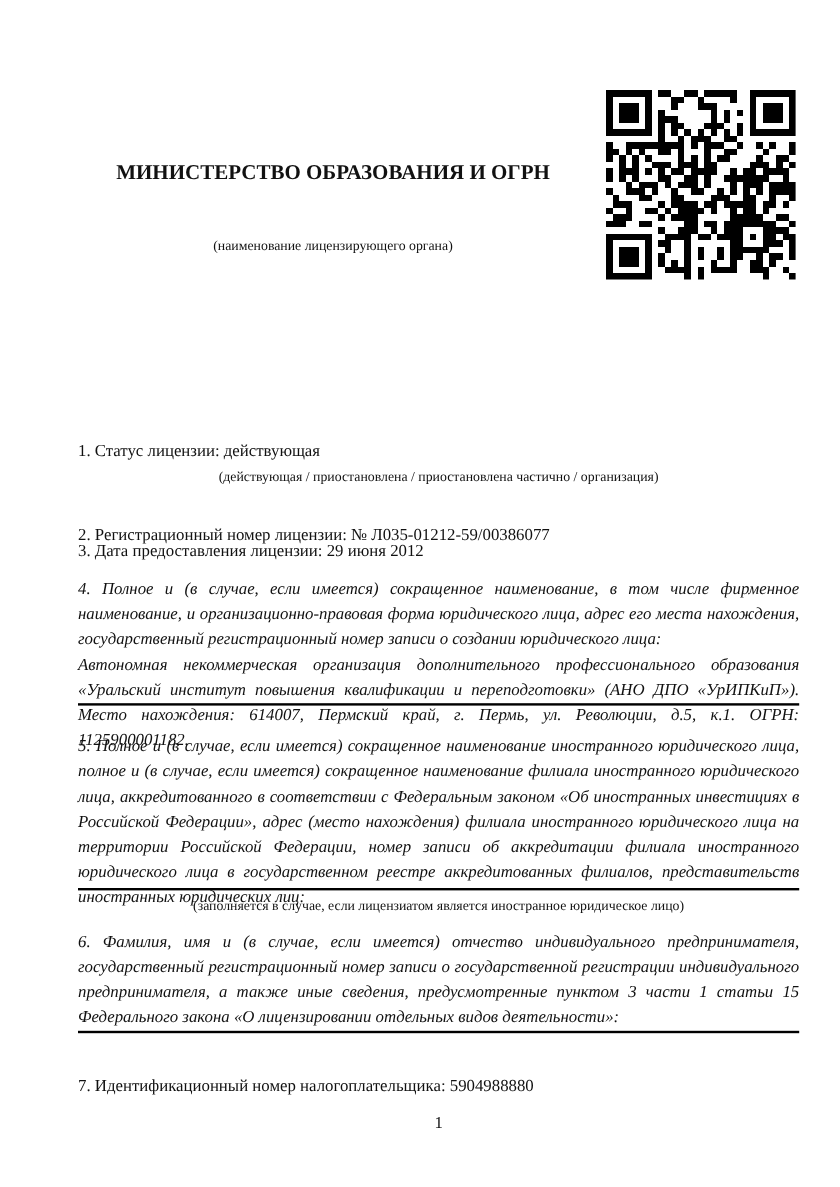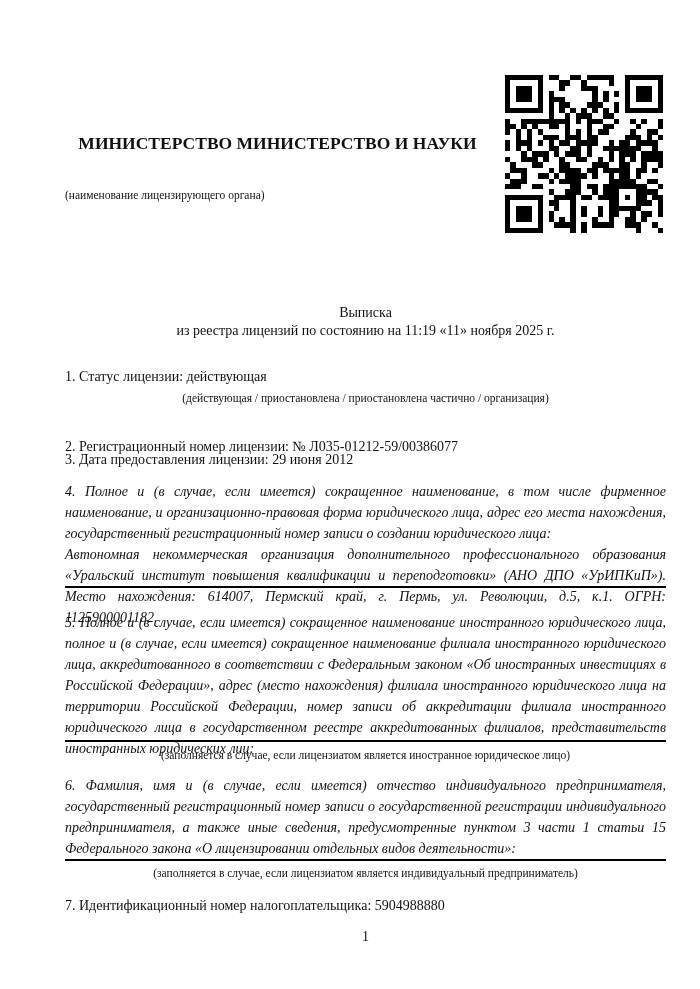--- a/index.html
+++ b/index.html
@@ -10,22 +10,22 @@
     color:#111111;
     font-family:"Liberation Serif", serif;
     overflow:hidden;
   }
   
   .ministry{
     position:absolute;left:65px;top:131px;width:425px;
     text-align:center;font-weight:bold;font-size:17.5px;line-height:25px;
   }
   .org-caption{
-    position:absolute;left:65px;top:188px;width:425px;
-    text-align:left;font-size:11.5px;line-height:14px;
+    position:absolute;left:65px;top:198px;width:425px;
+    text-align:center;font-size:11.5px;line-height:14px;
   }
   
   .qr{
     position:absolute;left:505px;top:75px;width:158px;height:158px;
   }
   .qr svg{display:block;width:158px;height:158px;shape-rendering:crispEdges;}
   
   .doc-title{
     position:absolute;left:65px;top:304px;width:601px;
     text-align:center;font-size:14px;line-height:18px;
@@ -65,21 +65,21 @@
     position:absolute;left:65px;top:928px;width:601px;
     text-align:center;font-size:14px;line-height:18px;
   }
 </style>
 </head>
 <body>
 
 <div class="page">
 
   <div class="ministry">
-    <div>МИНИСТЕРСТВО МИНИСТЕРСТВО И НАУКИ</div>
+    <div>МИНИСТЕРСТВО ОБРАЗОВАНИЯ И ОГРН</div>
   </div>
   <div class="org-caption">(наименование лицензирующего органа)</div>
 
   <div class="qr">
     <svg id="qr-svg" viewBox="0 0 29 29" xmlns="http://www.w3.org/2000/svg" fill="#000000">
         <rect x="0" y="0" width="1" height="1"></rect>
         <rect x="1" y="0" width="1" height="1"></rect>
         <rect x="2" y="0" width="1" height="1"></rect>
         <rect x="3" y="0" width="1" height="1"></rect>
         <rect x="4" y="0" width="1" height="1"></rect>
@@ -504,24 +504,20 @@
         <rect x="4" y="28" width="1" height="1"></rect>
         <rect x="5" y="28" width="1" height="1"></rect>
         <rect x="6" y="28" width="1" height="1"></rect>
         <rect x="12" y="28" width="1" height="1"></rect>
         <rect x="14" y="28" width="1" height="1"></rect>
         <rect x="24" y="28" width="1" height="1"></rect>
         <rect x="28" y="28" width="1" height="1"></rect>
       </svg>
   </div>
 
-  <div class="doc-title">
-    <div>Выписка</div>
-    <div>из реестра лицензий по состоянию на 11:19 «11» ноября 2025 г.</div>
-  </div>
 
   <div class="item i1">
     <div>1. Статус лицензии: действующая</div>
     <div class="inline-caption">(действующая / приостановлена / приостановлена частично / организация)</div>
   </div>
 
   <div class="item i2">2. Регистрационный номер лицензии: № Л035-01212-59/00386077</div>
 
   <div class="item i3">3. Дата предоставления лицензии: 29 июня 2012</div>
 
@@ -534,19 +530,18 @@
   <div class="item i5">
     <div class="para">5. Полное и (в случае, если имеется) сокращенное наименование иностранного юридического лица, полное и (в случае, если имеется) сокращенное наименование филиала иностранного юридического лица, аккредитованного в соответствии с Федеральным законом «Об иностранных инвестициях в Российской Федерации», адрес (место нахождения) филиала иностранного юридического лица на территории Российской Федерации, номер записи об аккредитации филиала иностранного юридического лица в государственном реестре аккредитованных филиалов, представительств иностранных юридических лиц:</div>
   </div>
   <div class="rule r5"></div>
   <div class="field-caption c5">(заполняется в случае, если лицензиатом является иностранное юридическое лицо)</div>
 
   <div class="item i6">
     <div class="para">6. Фамилия, имя и (в случае, если имеется) отчество индивидуального предпринимателя, государственный регистрационный номер записи о государственной регистрации индивидуального предпринимателя, а также иные сведения, предусмотренные пунктом 3 части 1 статьи 15 Федерального закона «О лицензировании отдельных видов деятельности»:</div>
   </div>
   <div class="rule r6"></div>
-  <div class="field-caption c6">(заполняется в случае, если лицензиатом является индивидуальный предприниматель)</div>
 
   <div class="item i7">7. Идентификационный номер налогоплательщика: 5904988880</div>
 
   <div class="page-number">1</div>
 
 </div>
 
 </body></html>

